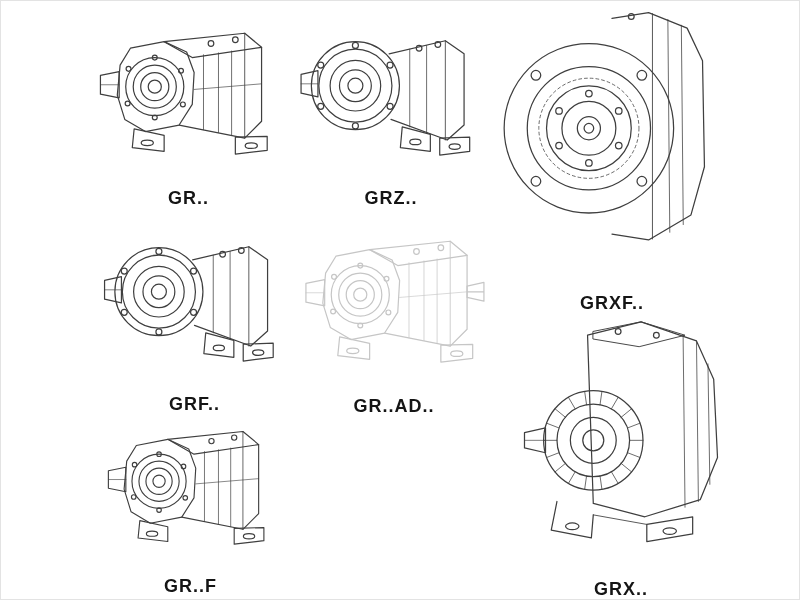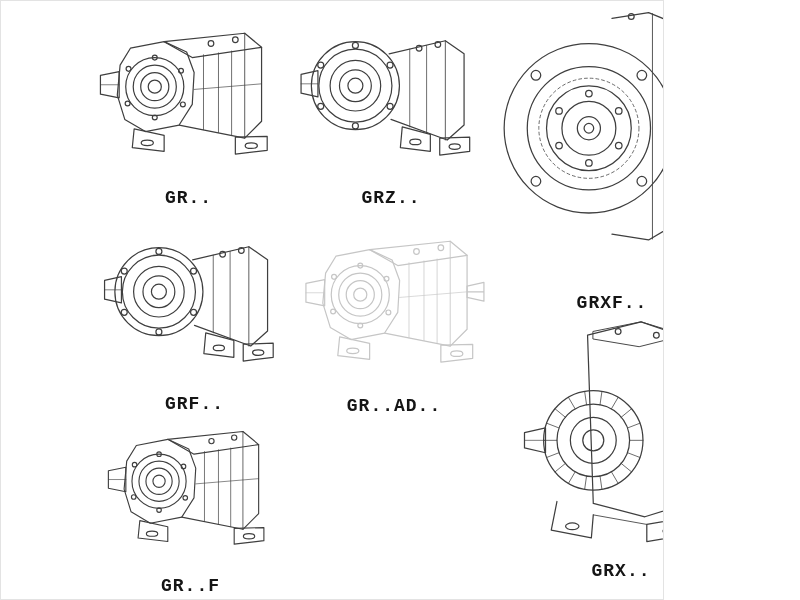--- a/index.html
+++ b/index.html
@@ -1,19 +1,19 @@
 <!DOCTYPE html>
 <html><head>
 <meta charset="utf-8">
 <style>
   html,body{margin:0;padding:0;background:#ffffff;}
   .page{
-    position:relative;width:664px;height:600px;background:#ffffff;
+    position:relative;width:800px;height:600px;background:#ffffff;
     border:1px solid #e3e3e3;box-sizing:border-box;overflow:hidden;
-    font-family:Liberation Mono, monospace;
+    font-family:Liberation Sans, sans-serif;
   }
   figure.model{position:absolute;margin:0;display:flex;flex-direction:column;align-items:center;}
   figure.model svg{display:block;color:#3f3f3f;}
   figure.model.faded svg{color:#c6c6c6;}
   figcaption{
     font-weight:bold;font-size:18px;letter-spacing:1px;color:#151515;
     margin-top:3px;text-align:center;white-space:nowrap;
   }
   .defs{position:absolute;width:0;height:0;overflow:hidden;}
 </style>
@@ -164,21 +164,21 @@
       <use href="#sym-gr"></use>
       <path d="M178 76 L196 72 L196 92 L178 88 Z M178 82 L196 82" fill="none" stroke="currentColor" stroke-width="1.3" stroke-linejoin="round"></path>
     </svg>
     <figcaption>GR..AD..</figcaption>
   </figure>
 
   <figure class="model" style="left:496px;top:296px">
     <svg width="248" height="258" viewBox="0 0 250 270">
         <use href="#sym-grx"></use>
       </svg>
-    <figcaption style="margin-top:6px">GRX..</figcaption>
+    <figcaption style="margin-top:24px">GRX..</figcaption>
   </figure>
 
   <figure class="model" style="left:92px;top:406px">
     <svg width="195" height="166" viewBox="0 0 200 190">
         <use href="#sym-gr"></use>
       </svg>
     <figcaption>GR..F</figcaption>
   </figure>
 
 

